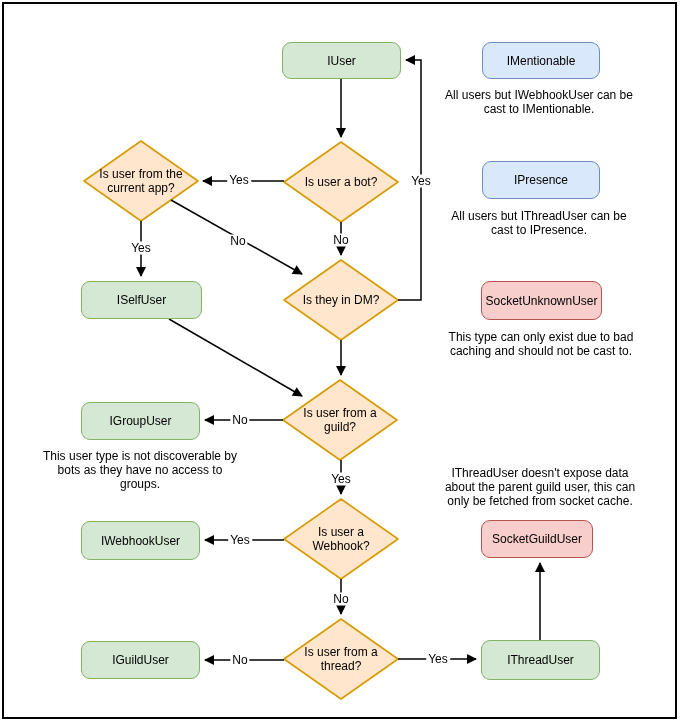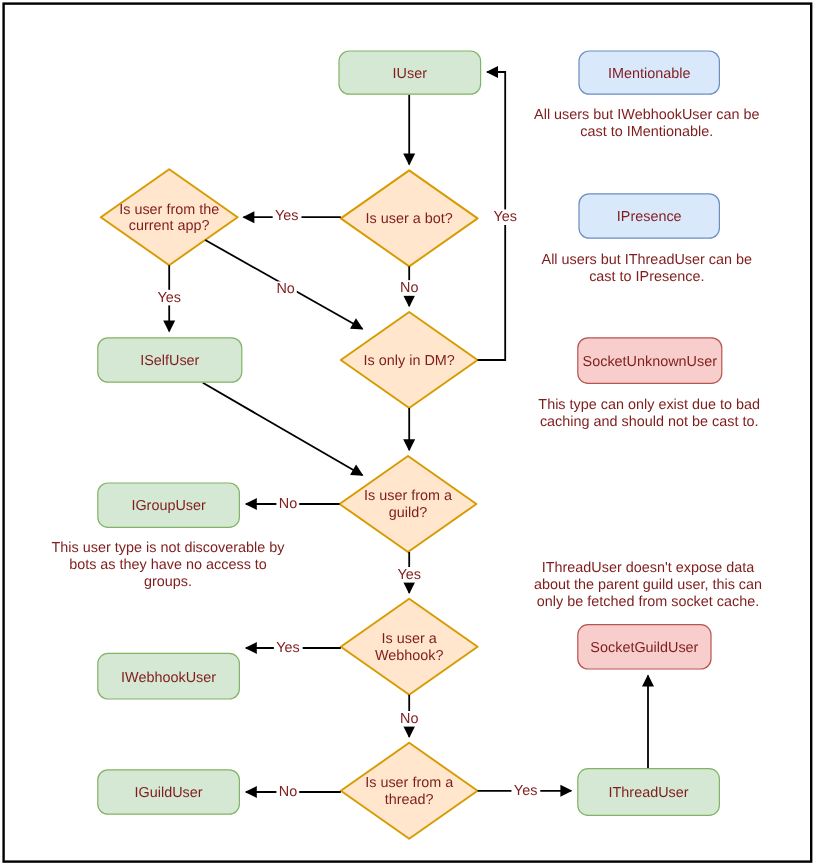--- a/index.html
+++ b/index.html
@@ -1,18 +1,18 @@
 <!DOCTYPE html>
 <html><head>
 <meta charset="utf-8">
 <style>
   html,body { margin:0; padding:0; background:#fff; }
   .canvas {
     position:relative; width:682px; height:722px; background:#ffffff;
-    font-family:"Liberation Sans", sans-serif; color:#7f1d1d; overflow:hidden;
+    font-family:"Liberation Sans", sans-serif; color:#000000; overflow:hidden;
   }
   .frame {
     position:absolute; left:2px; top:2px; width:675px; height:717px;
     border:2px solid #000; box-sizing:border-box; pointer-events:none;
   }
   svg.wires { position:absolute; left:0; top:0; }
   .box {
     position:absolute; display:flex; align-items:center; justify-content:center;
     font-size:12px; text-align:center; border-radius:9px; box-sizing:border-box;
     border:1.4px solid; z-index:2;
@@ -84,37 +84,37 @@
     </div>
   <div class="box red" style="left:481px; top:281px; width:121px; height:39px;">
       <span>SocketUnknownUser</span>
     </div>
   <div class="box green" style="left:81px;  top:281px; width:121px; height:38px;">
       <span>ISelfUser</span>
     </div>
   <div class="box green" style="left:81px;  top:402px; width:119px; height:38px;">
       <span>IGroupUser</span>
     </div>
-  <div class="box green" style="left:81px;  top:544px; width:119px; height:39px;">
+  <div class="box green" style="left:81px;  top:521px; width:119px; height:39px;">
       <span>IWebhookUser</span>
     </div>
   <div class="box green" style="left:481px; top:640px; width:119px; height:40px;">
       <span>IThreadUser</span>
     </div>
   <div class="box green" style="left:81px;  top:641px; width:119px; height:38px;">
       <span>IGuildUser</span>
     </div>
   <div class="box red" style="left:481px; top:520px; width:112px; height:38px;">
       <span>SocketGuildUser</span>
     </div>
 
   <div class="dlabel" style="left:141px; top:181px;">Is user from the
 current app?</div>
   <div class="dlabel" style="left:341px; top:182px;">Is user a bot?</div>
-  <div class="dlabel" style="left:341px; top:300px;">Is only in DM?</div>
+  <div class="dlabel" style="left:341px; top:300px;">Is they in DM?</div>
   <div class="dlabel" style="left:340px; top:420px;">Is user from a
 guild?</div>
   <div class="dlabel" style="left:341px; top:539px;">Is user a
 Webhook?</div>
   <div class="dlabel" style="left:341px; top:659px;">Is user from a
 thread?</div>
 
   <div class="elabel" style="left:239px; top:180px;">Yes</div>
   <div class="elabel" style="left:341px; top:240px;">No</div>
   <div class="elabel" style="left:141px; top:248px;">Yes</div>

